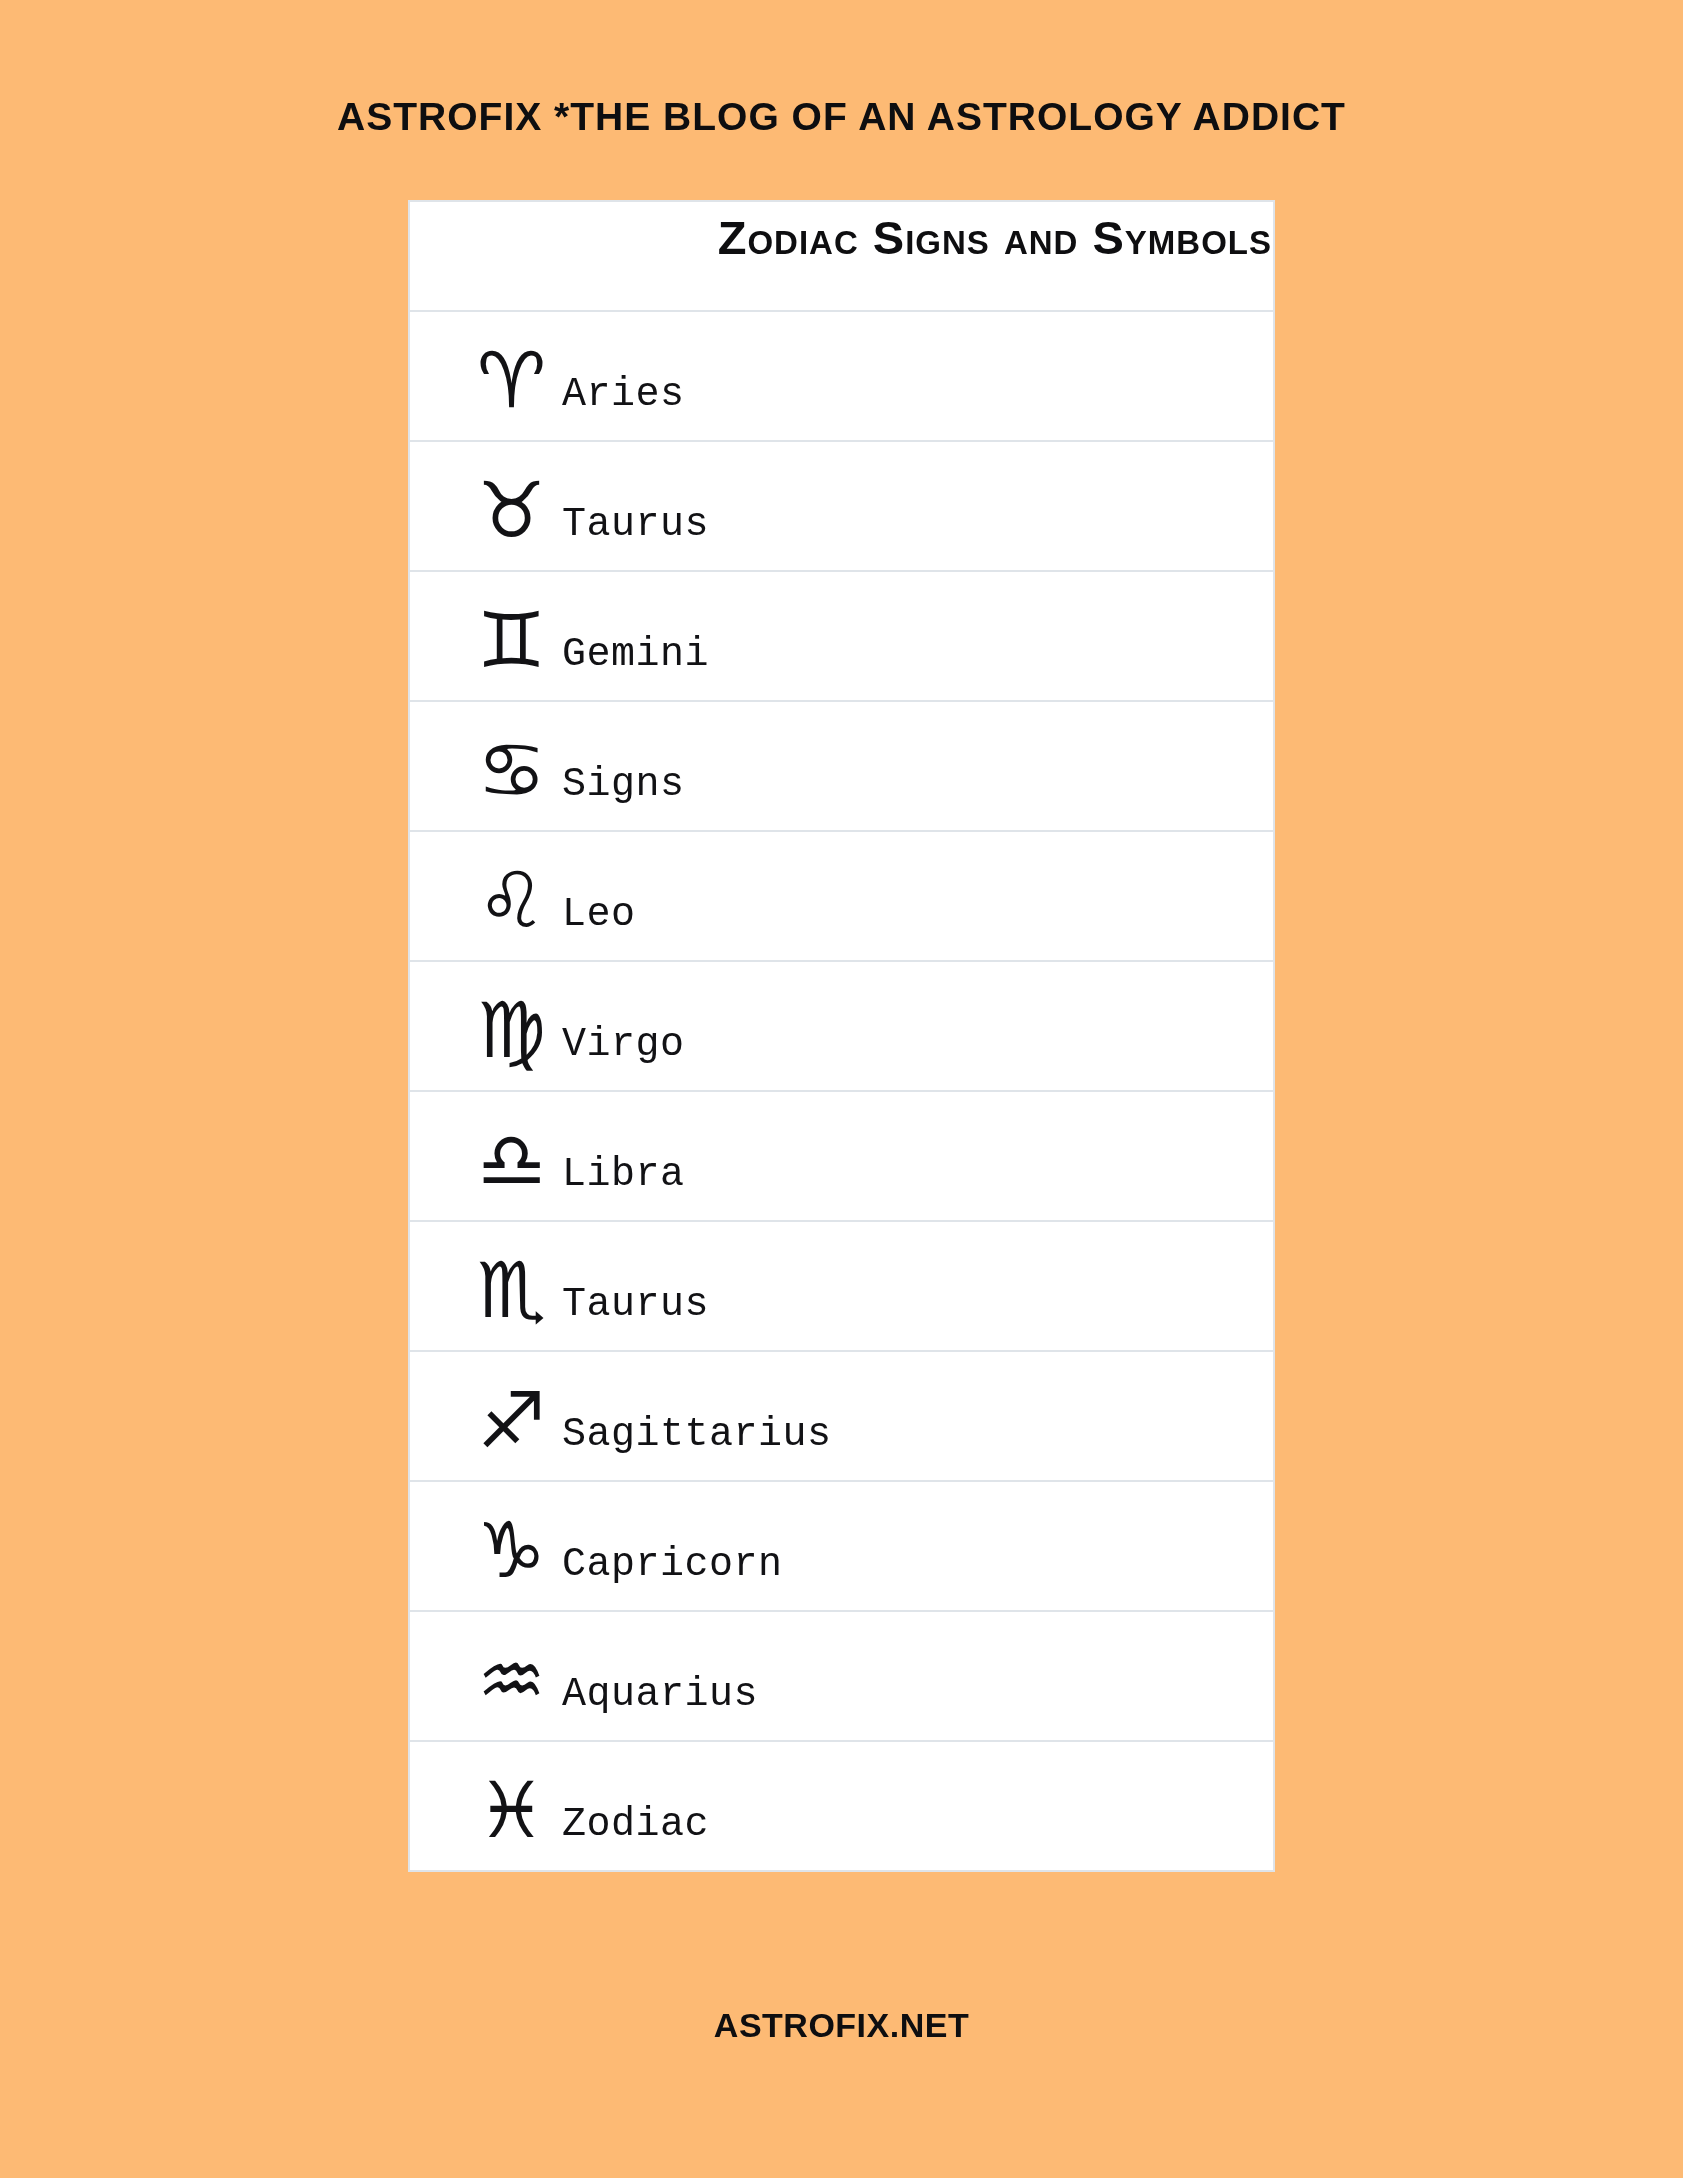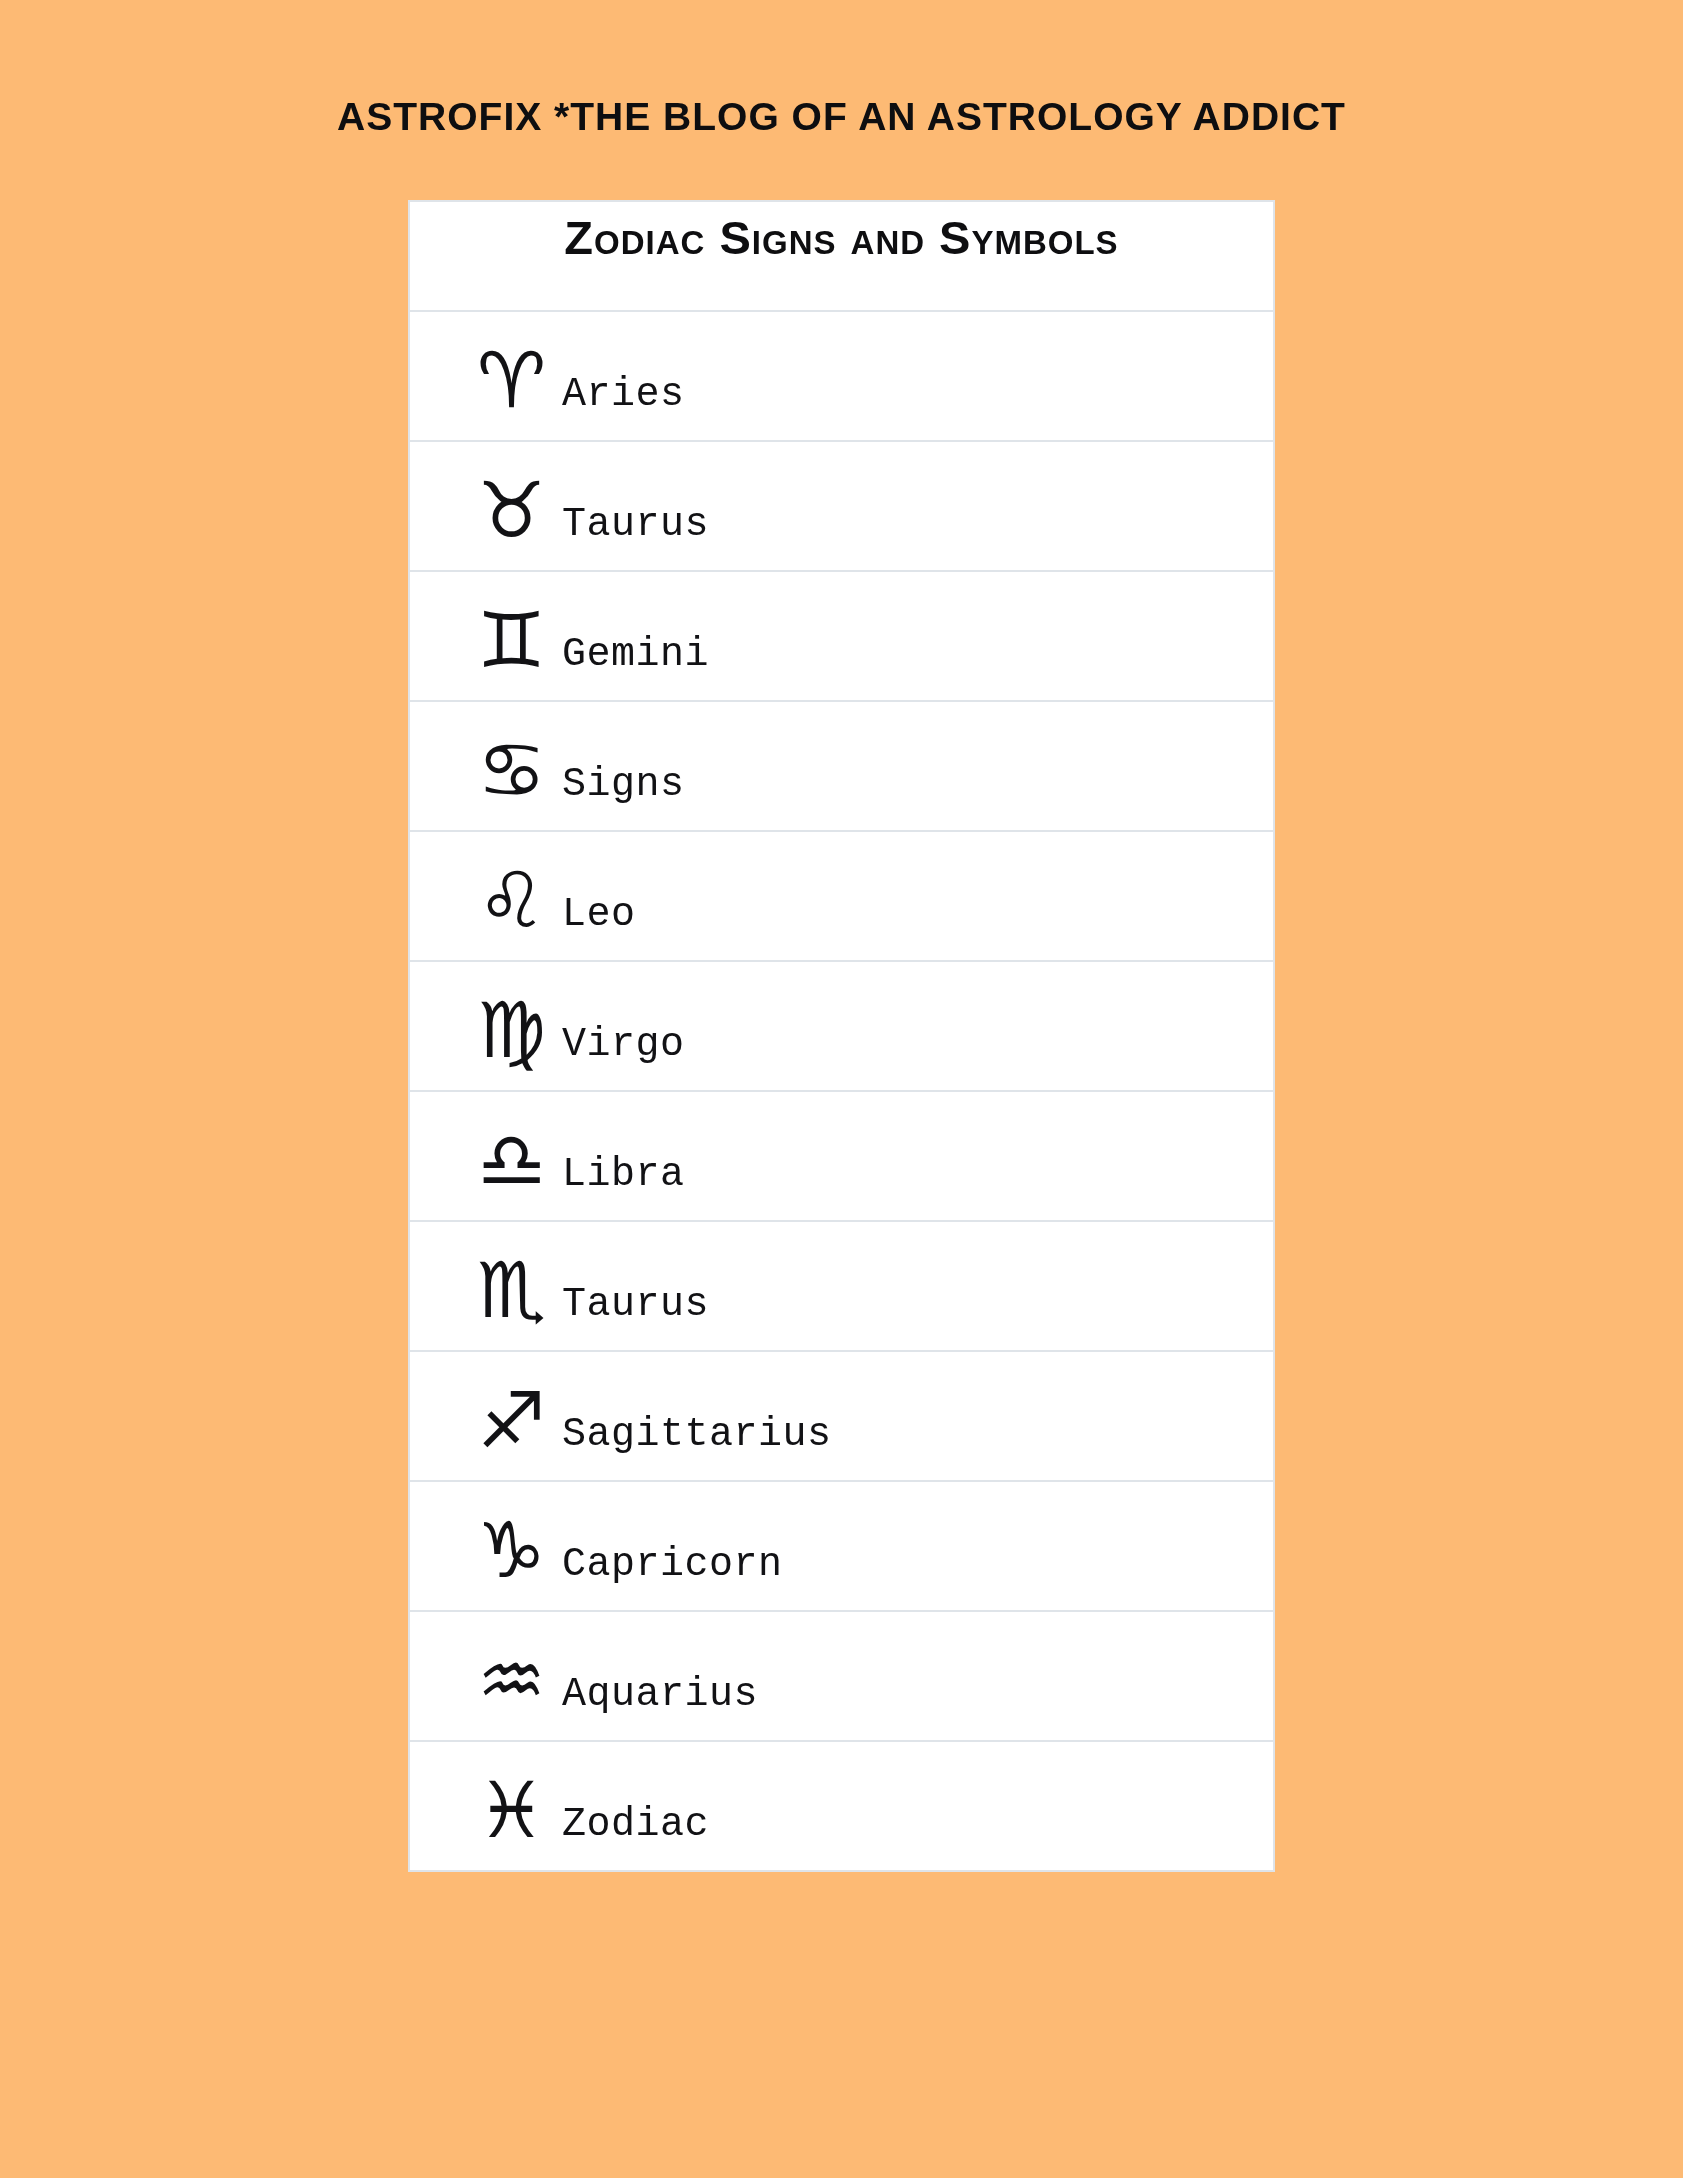--- a/index.html
+++ b/index.html
@@ -36,21 +36,21 @@
     border-collapse: collapse;
     table-layout: fixed;
   }
   .zodiac-table th,
   .zodiac-table td {
     border: 2px solid #dfe4e9;
     background: #ffffff;
   }
   .zodiac-table th.title-cell {
     height: 99px;
-    text-align: center;
+    text-align: right;
     vertical-align: top;
     padding-top: 8px;
     font-size: 47px;
     font-weight: 700;
     font-variant: small-caps;
     font-variant-caps: small-caps;
     letter-spacing: 1px;
     color: #0e0e10;
   }
   .zodiac-table td.sign-cell {
@@ -201,15 +201,16 @@
           <td class="sign-cell">
             <div class="sign-line">
               <span class="sign-symbol">♓</span>
               <span class="sign-name">Zodiac</span>
             </div>
           </td>
         </tr>
       </tbody>
   </table>
 
+  <div class="site-footer">ASTROFIX.NET</div>
 
 </div>
 
 
 </body></html>

